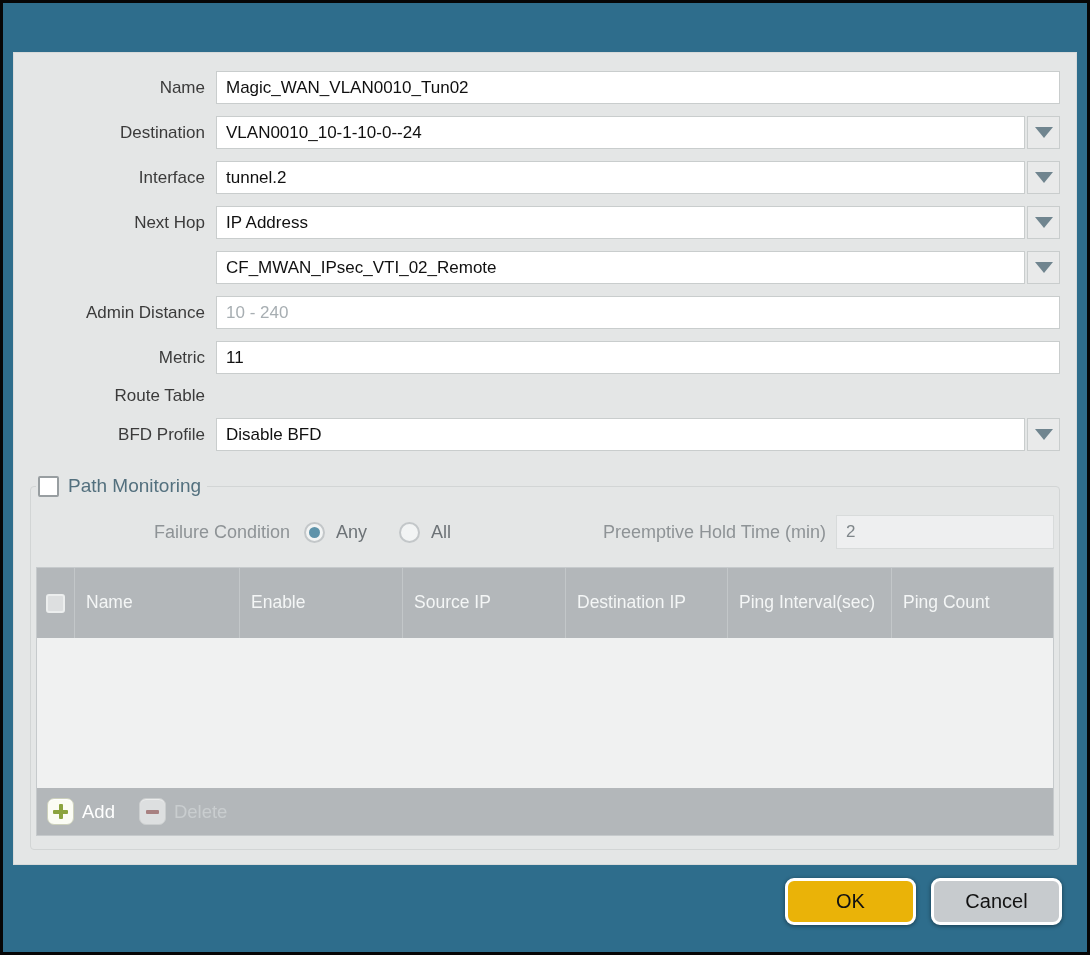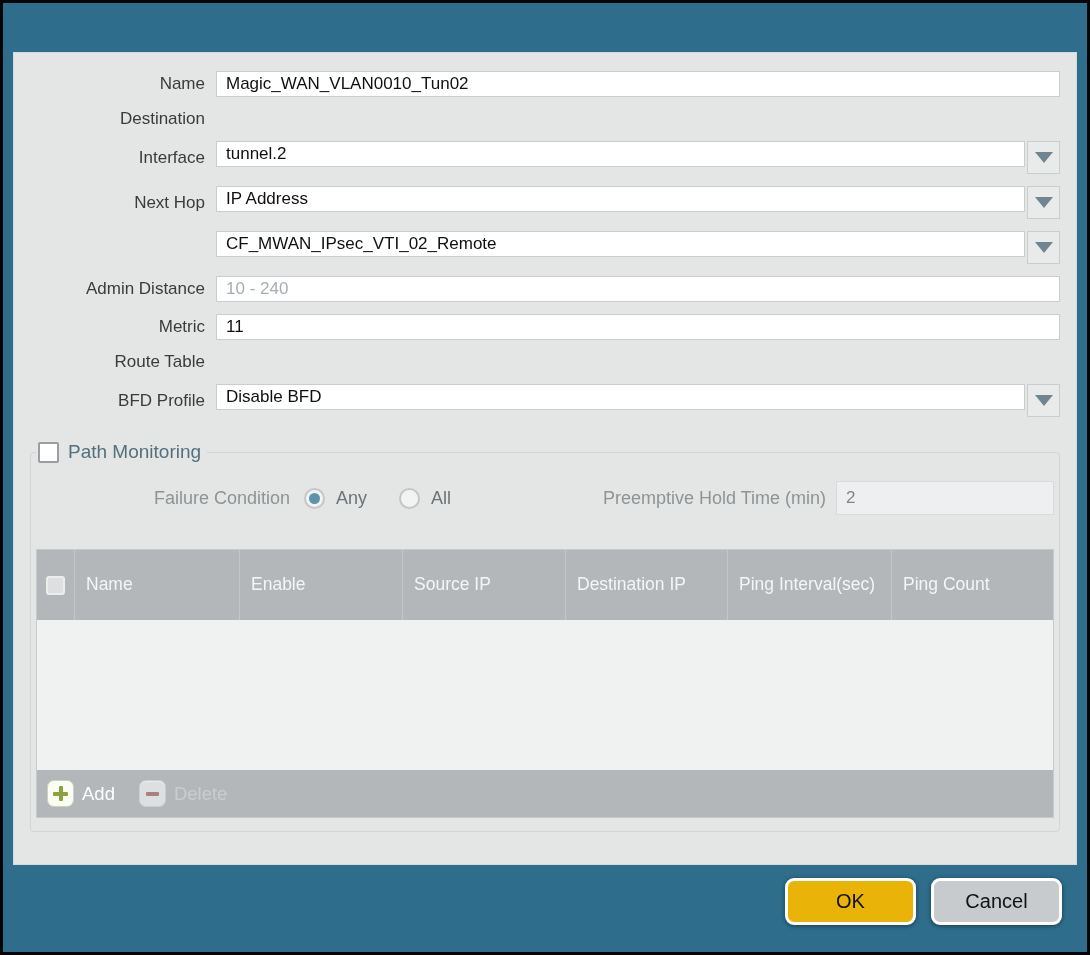--- a/index.html
+++ b/index.html
@@ -28,21 +28,21 @@
     border: 1px solid #d7dada;
   }
 
   .form-row { display: flex; align-items: center; margin-bottom: 12px; }
   .form-row .lbl {
     width: 186px; text-align: right; padding-right: 11px;
     color: #3b3b3b; font-size: 17px; flex: none;
   }
   .form-row .field { flex: 1; display: flex; align-items: stretch; }
   .txt {
-    flex: 1; height: 26px; background: #fff; border: 1px solid #c9cdcd;
+    flex: 1; height: 33px; background: #fff; border: 1px solid #c9cdcd;
     font-family: "Liberation Sans", sans-serif; font-size: 17px; color: #101010;
     padding: 0 9px; outline: none; min-width: 0;
   }
   .txt::placeholder { color: #a7aeb2; opacity: 1; }
   .dd-btn {
     width: 33px; height: 33px; margin-left: 2px; background: #e9eaea;
     border: 1px solid #c9cdcd; display: flex; align-items: center; justify-content: center;
     cursor: pointer; flex: none;
   }
   .dd-tri { width: 0; height: 0; border-left: 9px solid transparent; border-right: 9px solid transparent; border-top: 11px solid #70858f; }
@@ -52,21 +52,21 @@
     margin-top: 24px; border: 1px solid #d2d5d5; border-radius: 4px;
     padding: 10px 5px 13px 5px;
   }
   fieldset.pm legend { display: flex; align-items: center; gap: 9px; padding: 0 6px 0 2px; margin-left: 0; }
   .pm-checkbox {
     width: 21px; height: 21px; background: #fff; border: 2px solid #989ea1;
     border-radius: 2px; cursor: pointer; display: inline-block;
   }
   .pm-title { color: #53707e; font-size: 19px; font-weight: normal; }
 
-  .fc-row { display: flex; align-items: center; margin: 8px 0 34px 0; }
+  .fc-row { display: flex; align-items: center; margin: 8px 0 18px 0; }
   .fc-label { width: 268px; text-align: right; padding-right: 14px; color: #8e9396; font-size: 18px; flex: none; }
   .radio {
     width: 21px; height: 21px; border-radius: 50%; background: #f2f4f4;
     border: 2px solid #c3c7c9; display: inline-block; position: relative; cursor: pointer; flex: none;
   }
   .radio.checked::after {
     content: ""; position: absolute; left: 3px; top: 3px; width: 11px; height: 11px;
     border-radius: 50%; background: #5e93aa;
   }
   .radio-label { color: #6d7377; font-size: 18px; margin: 0 0 0 11px; }
@@ -141,20 +141,26 @@
 
     <div class="form-row">
       <span class="lbl">Name</span>
       <div class="field">
         <input class="txt" type="text" value="Magic_WAN_VLAN0010_Tun02" style="">
       </div>
     </div>
 
     <div class="form-row">
       <span class="lbl">Destination</span>
+      <div class="field">
+        <input class="txt" type="text" value="VLAN0010_10-1-10-0--24" style="">
+        <div class="dd-btn">
+            <span class="dd-tri"></span>
+          </div>
+      </div>
     </div>
 
     <div class="form-row">
       <span class="lbl">Interface</span>
       <div class="field">
         <input class="txt" type="text" value="tunnel.2" style="">
         <div class="dd-btn">
             <span class="dd-tri"></span>
           </div>
       </div>

